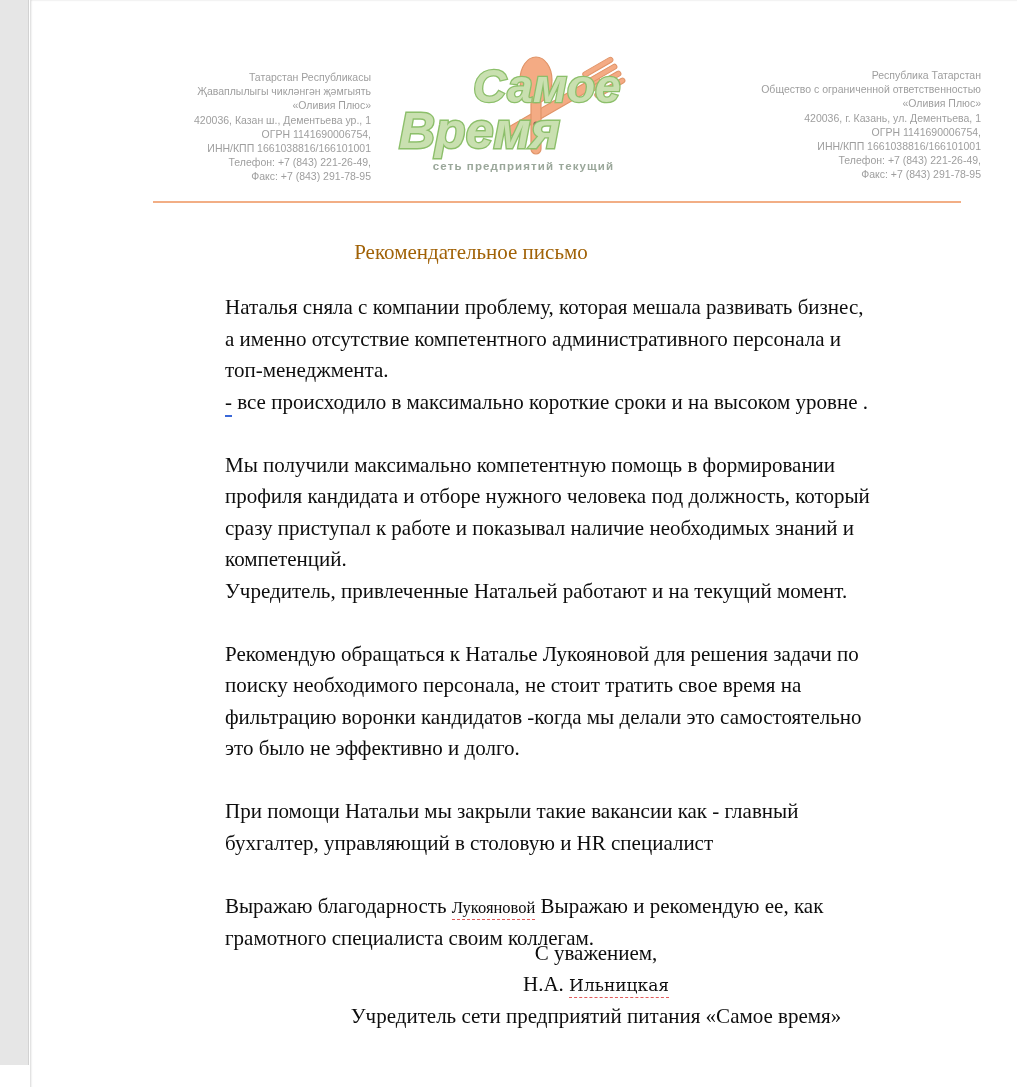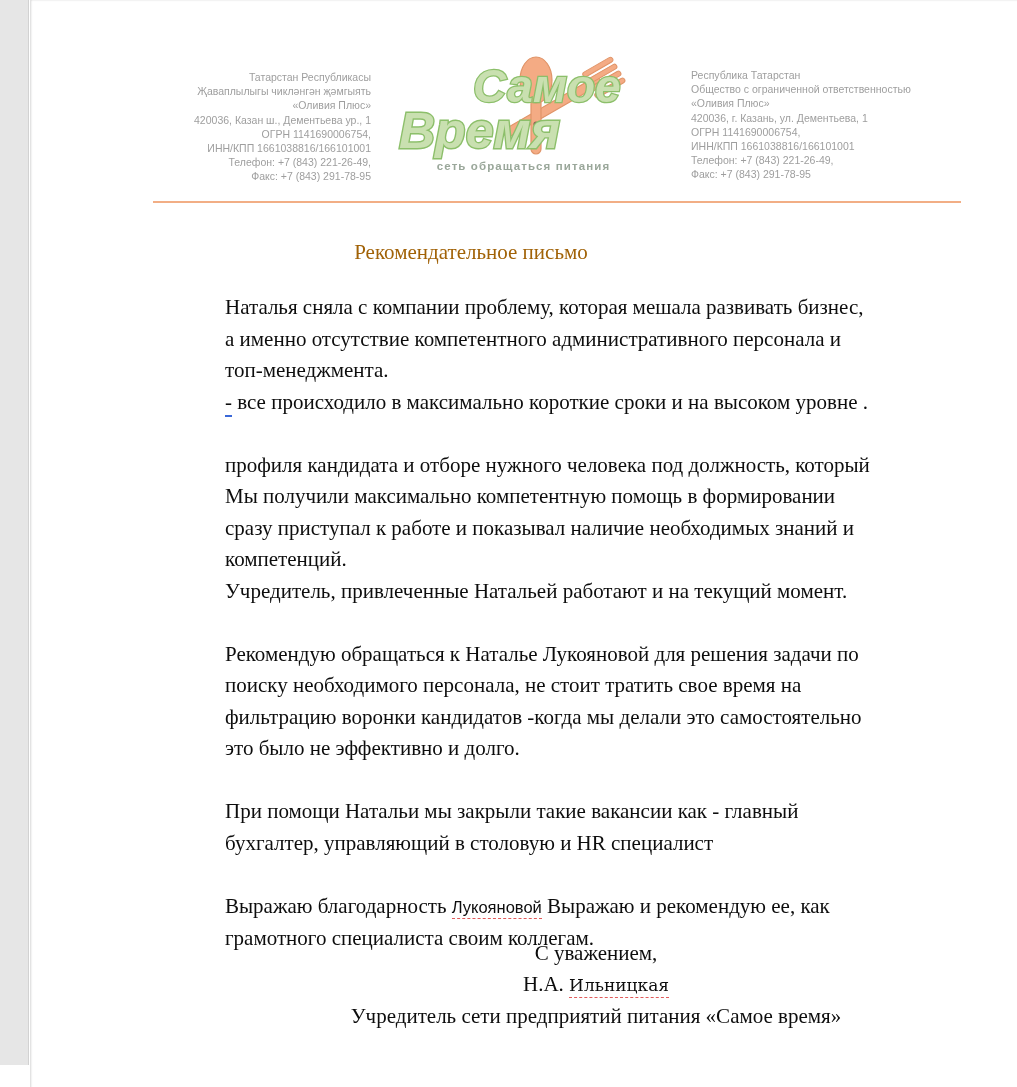--- a/index.html
+++ b/index.html
@@ -56,21 +56,21 @@
   .lh-left {
     left: 100px;
     top: 12px;
     width: 240px;
     text-align: right;
   }
   .lh-right {
     left: 660px;
     top: 10px;
     width: 290px;
-    text-align: left;
+    text-align: right;
   }
 
   
   .logo {
     position: absolute;
     left: 360px;
     top: -2px;
     width: 265px;
     height: 135px;
   }
@@ -126,21 +126,21 @@
   
   .grammar-mark {
     border-bottom: 2px double #3a68d8;
     color: #0d0d0d;
     padding-bottom: 1px;
   }
 
   
   .spell-mark {
     font-size: 16.5px;
-    font-family: Liberation Sans, sans-serif;
+    font-family: Liberation Serif, serif;
     border-bottom: 1px dashed #e05b5b;
     padding-bottom: 2px;
     margin-top: 9px;
   }
 
   
   .signature {
     position: absolute;
     left: 194px;
     top: 938px;
@@ -193,21 +193,21 @@
 
           <ellipse cx="145" cy="24" rx="16" ry="23" fill="#f4ab84" stroke="#e09468" stroke-width="1.2"></ellipse>
 
           <circle cx="145" cy="68" r="2.6" fill="#8a6a55"></circle>
         </g>
 
         <text x="82" y="46" font-family="'Liberation Sans', sans-serif" font-size="46" font-weight="bold" font-style="italic" fill="#c9e0b0" stroke="#8cbf6a" stroke-width="2.6" paint-order="stroke">Самое</text>
 
         <text x="8" y="92" font-family="'Liberation Sans', sans-serif" font-size="50" font-weight="bold" font-style="italic" fill="#c9e0b0" stroke="#8cbf6a" stroke-width="2.8" paint-order="stroke">Время</text>
       </svg>
-      <div class="logo-tagline">сеть обращаться питания</div>
+      <div class="logo-tagline">сеть предприятий текущий</div>
     </div>
 
     <div class="lh-block lh-right">Республика Татарстан
 Общество с ограниченной ответственностью
 «Оливия Плюс»
 420036, г. Казань, ул. Дементьева, 1
 ОГРН 1141690006754,
 ИНН/КПП 1661038816/166101001
 Телефон: +7 (843) 221-26-49,
 Факс: +7 (843) 291-78-95</div>
@@ -220,22 +220,22 @@
   <div class="body-text">
 
     <p class="para">
       <span class="line">Наталья сняла с компании проблему, которая мешала развивать бизнес,</span>
       <span class="line">а именно отсутствие компетентного административного персонала и</span>
       <span class="line">топ-менеджмента.</span>
       <span class="line"><span class="grammar-mark">-</span><span> все происходило в максимально короткие сроки и на высоком уровне .</span></span>
     </p>
 
     <p class="para">
+      <span class="line">Мы получили максимально компетентную помощь в формировании</span>
       <span class="line">профиля кандидата и отборе нужного человека под должность, который</span>
-      <span class="line">Мы получили максимально компетентную помощь в формировании</span>
       <span class="line">сразу приступал к работе и показывал наличие необходимых знаний и</span>
       <span class="line">компетенций.</span>
       <span class="line">Учредитель, привлеченные Натальей работают и на текущий момент.</span>
     </p>
 
     <p class="para">
       <span class="line">Рекомендую обращаться к Наталье Лукояновой для решения задачи по</span>
       <span class="line">поиску необходимого персонала, не стоит тратить свое время на</span>
       <span class="line">фильтрацию воронки кандидатов -когда мы делали это самостоятельно</span>
       <span class="line">это было не эффективно и долго.</span>

